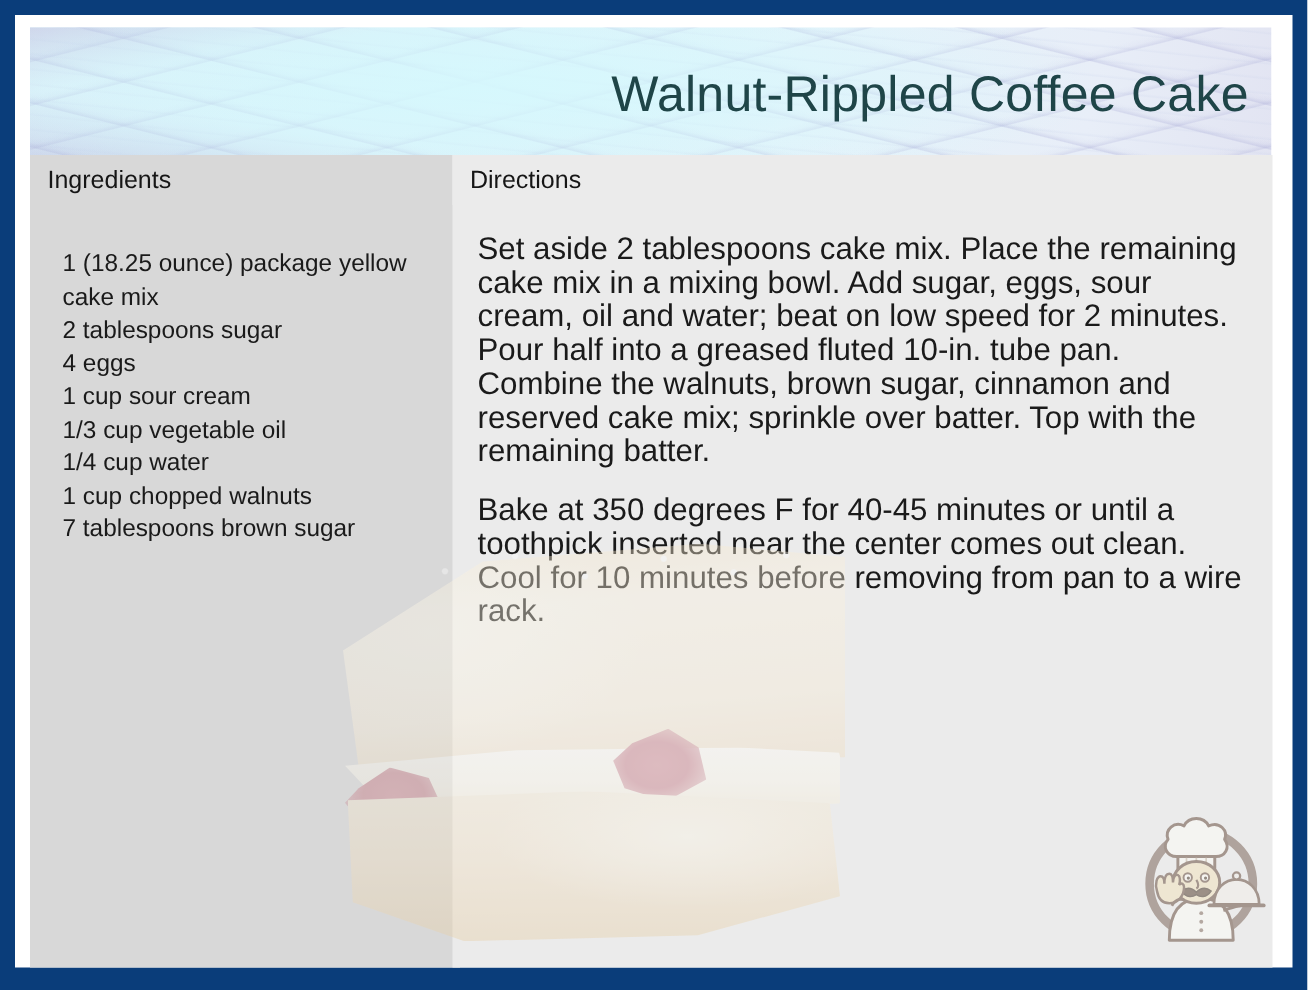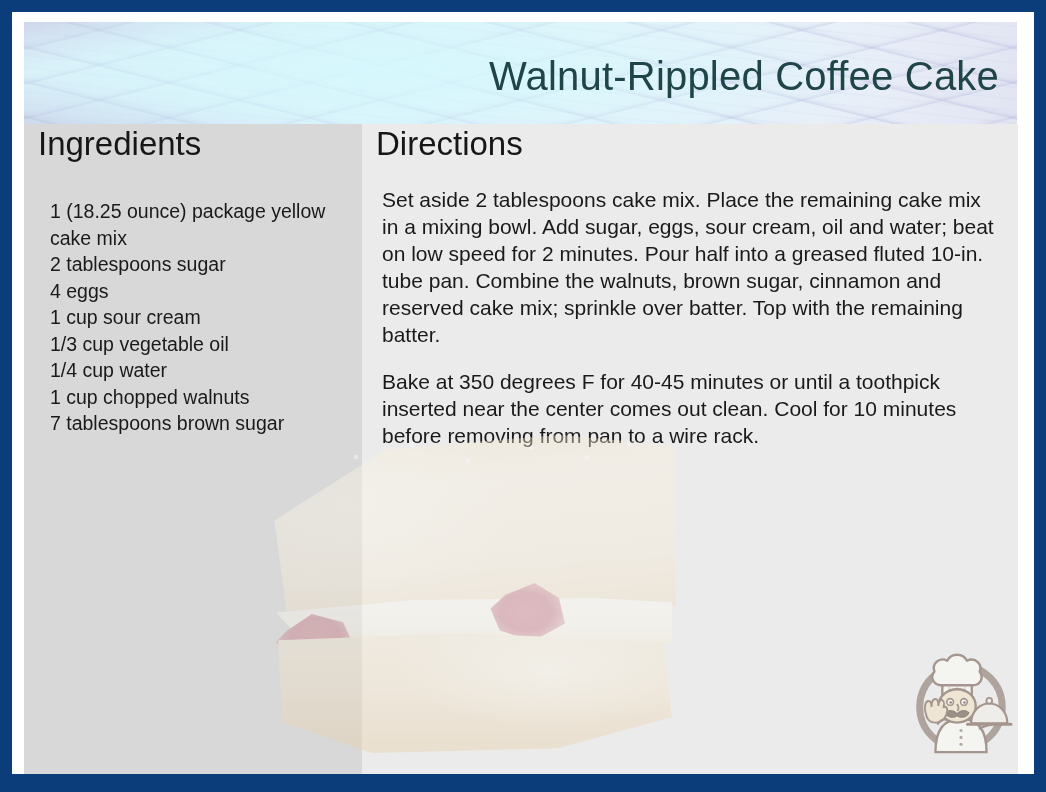--- a/index.html
+++ b/index.html
@@ -158,21 +158,21 @@
     position: absolute;
     top: 0;
     left: 0;
     height: 40px;
     display: flex;
     align-items: center;
     padding-left: 14px;
     box-sizing: border-box;
   }
   .panel-tab-label {
-    font-size: 33px;
+    font-size: 20px;
     font-weight: 400;
     color: #161616;
     white-space: nowrap;
   }
   .panel-body {
     position: absolute;
     left: 0;
     top: 40px;
     right: 0;
     bottom: 0;
@@ -220,21 +220,21 @@
     margin: 12px;
     padding: 0;
     font-size: 19.5px;
     line-height: 26.5px;
     color: #1a1a1a;
   }
   #ing-list li { margin: 0; }
 
   .dir-para {
     margin: 0 0 20px 0;
-    font-size: 21px;
+    font-size: 25px;
     line-height: 27px;
     color: #1a1a1a;
   }
   .dir-para:last-child { margin-bottom: 0; }
 
   
   #chef-logo {
     position: absolute;
     right: 14px;
     bottom: 14px;

